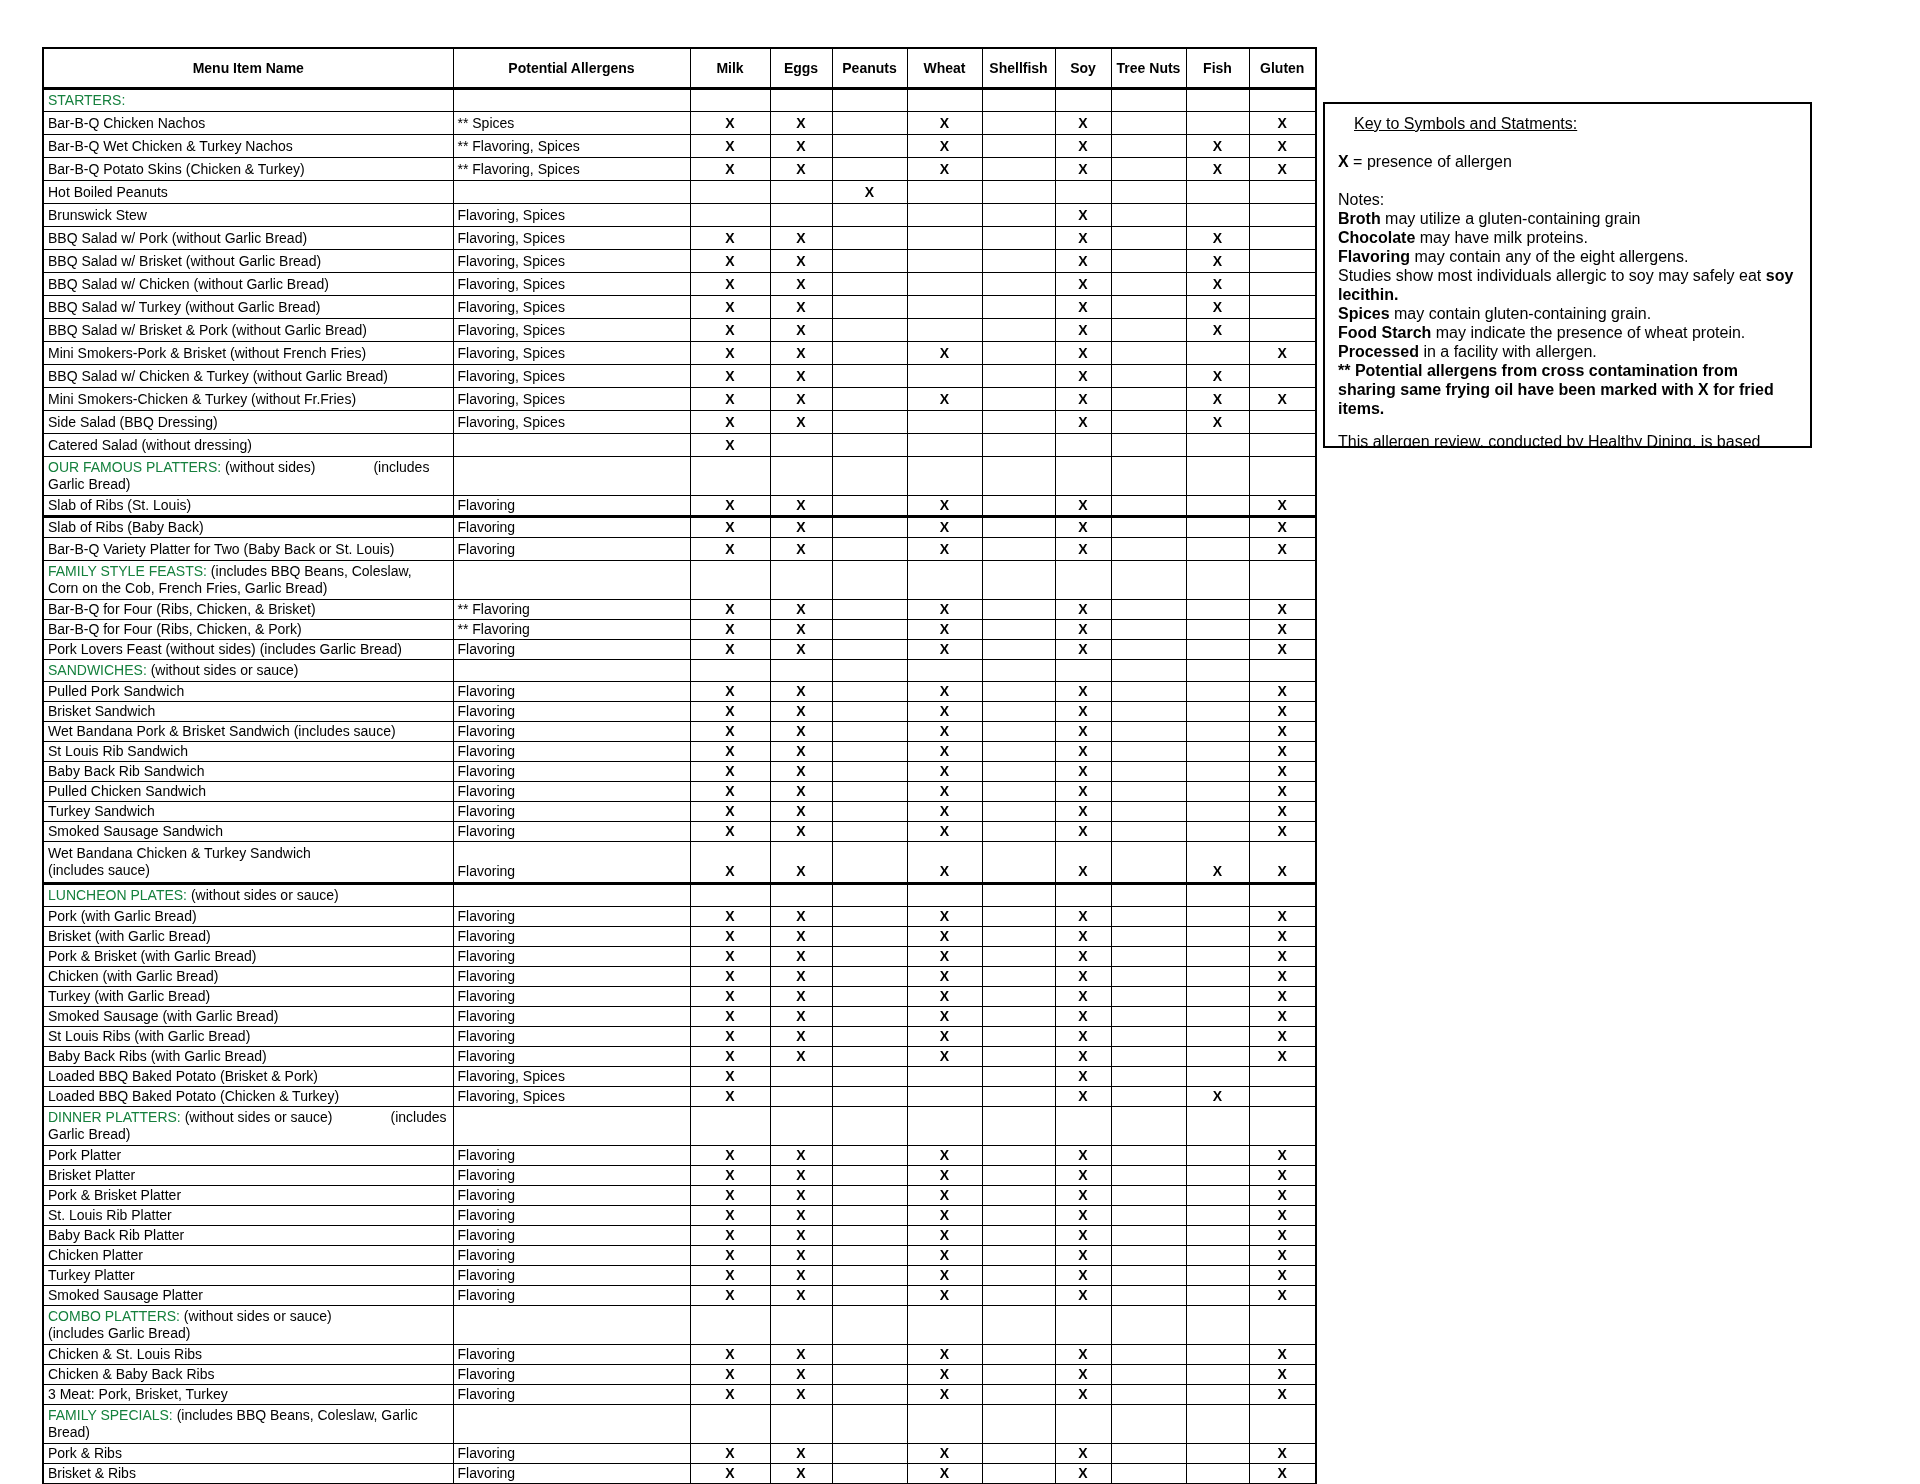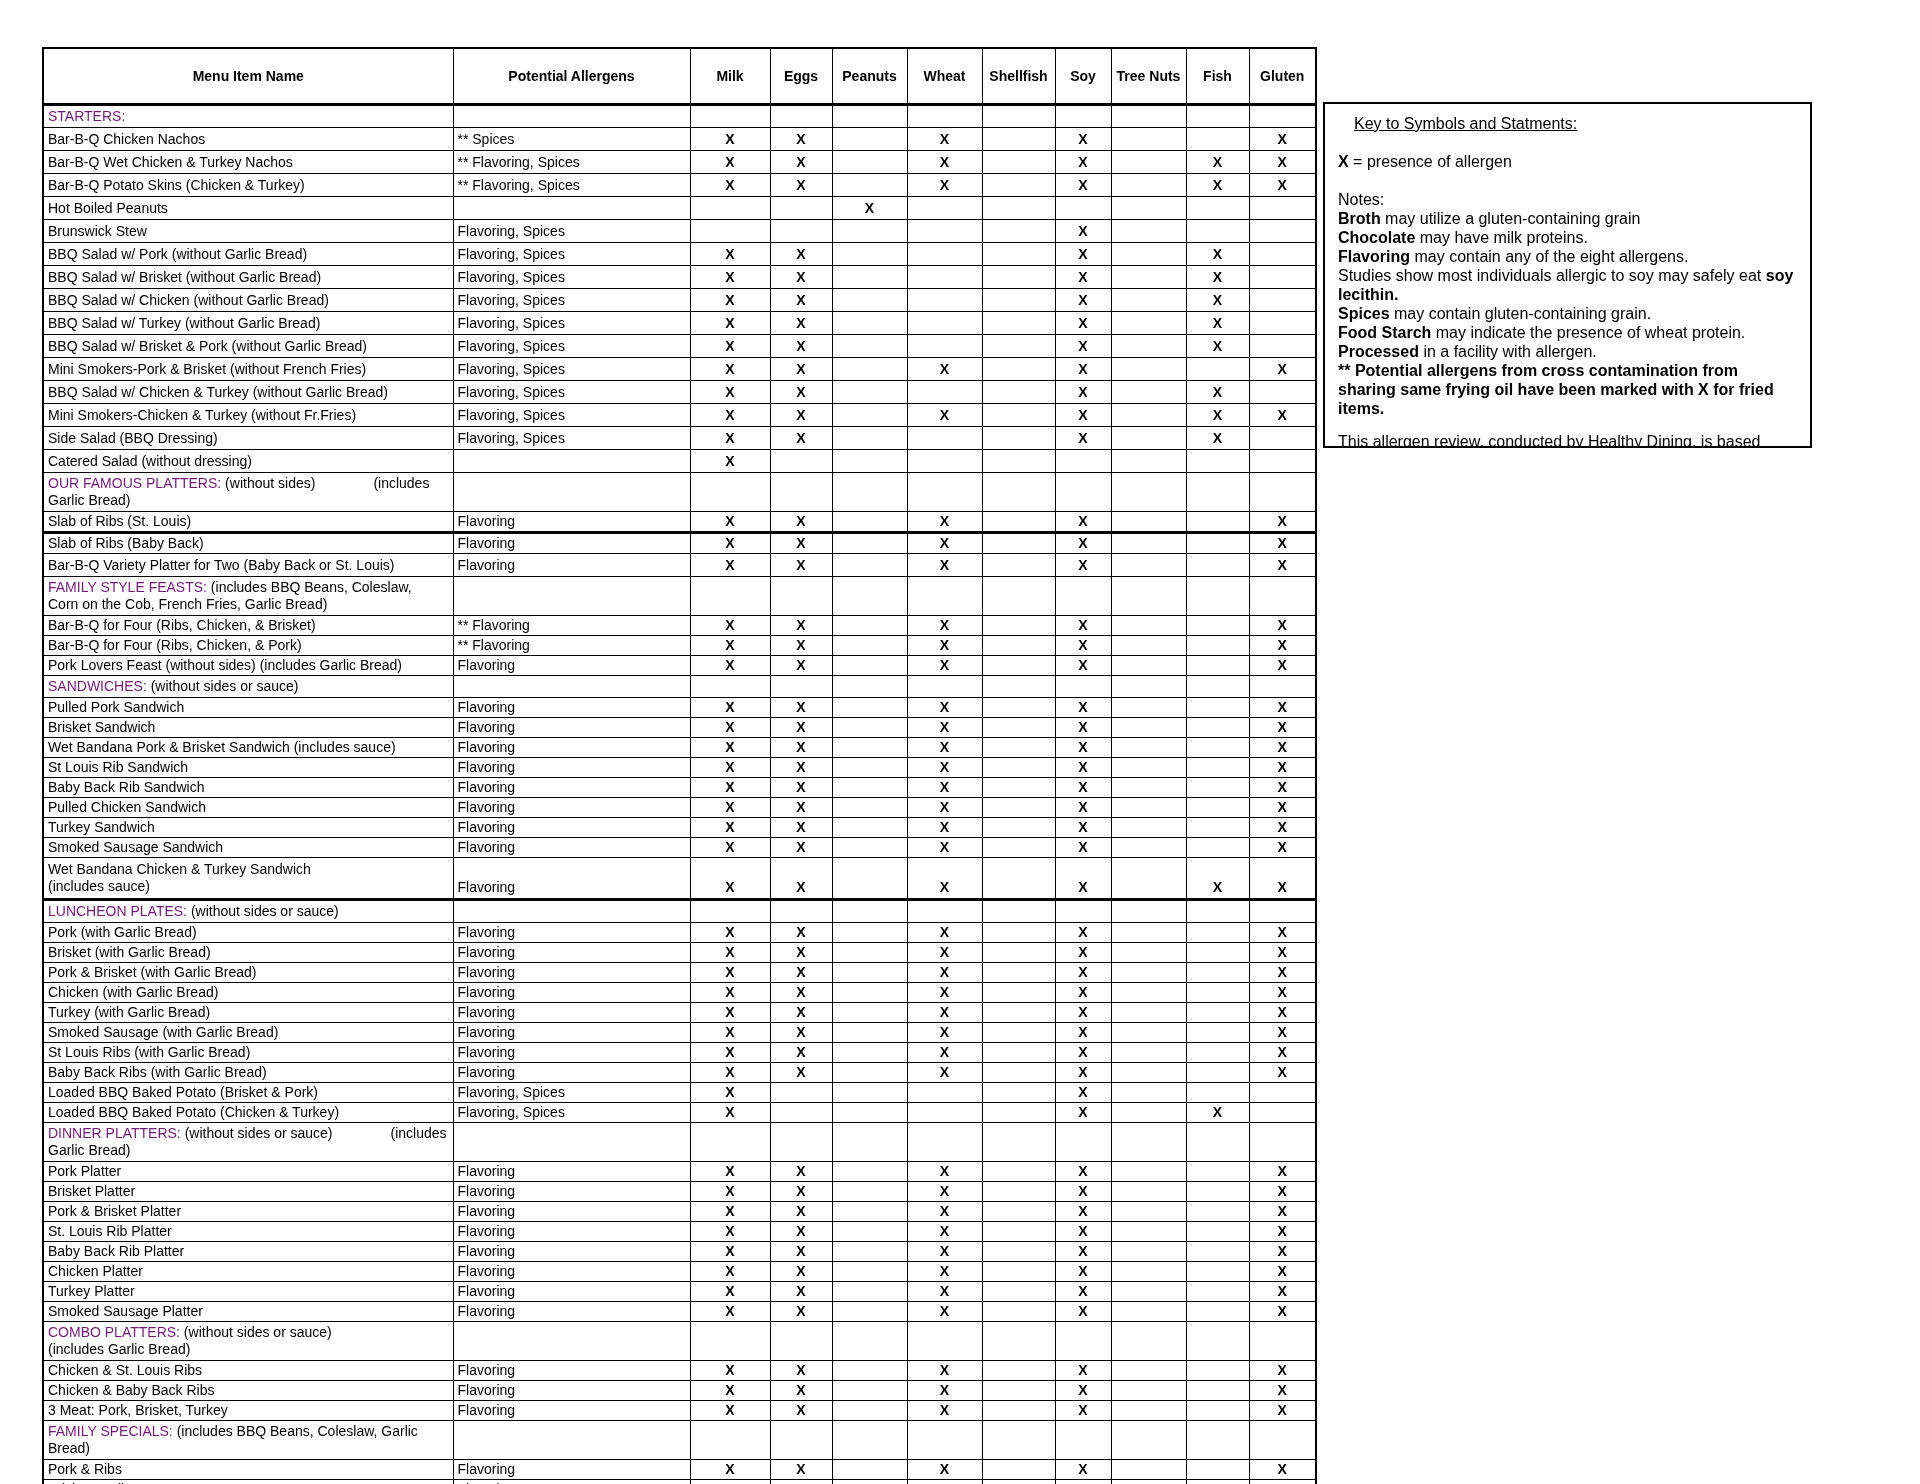--- a/index.html
+++ b/index.html
@@ -16,33 +16,33 @@
   }
   table.allergen th, table.allergen td{
     border:1px solid #000;
     font-size:14px;line-height:17px;
     padding:0 4px;overflow:hidden;white-space:nowrap;
     vertical-align:middle;
   }
   table.allergen thead th{
     font-weight:bold;text-align:center;height:38px;
     border-bottom:3px solid #000;white-space:normal;line-height:16px;
-    padding:8px 1px;
+    padding:0 1px;
   }
   table.allergen thead th.namecol{text-align:center;}
   tr.section td{height:21px;}
   tr.section.dbl td{height:38px;margin-left:44px;}
   tr.item td{height:19px;}
   tr.item.st td{height:22px;}
   tr.item.dbl td{height:38px;}
   tr.item.dbl td.alg, tr.item.dbl td.mark{vertical-align:bottom;padding-bottom:2px;}
   tr.pb td{border-bottom-width:3px;}
   td.mark{text-align:center;font-weight:bold;padding:0;}
   td.name .l2{display:block;}
-  .blue{color:#701a75;}
+  .blue{color:#15803d;}
   .gap{display:inline-block;margin-left:58px;}
   
   .keybox{
     position:absolute;left:1323px;top:102px;width:489px;height:346px;
     box-sizing:border-box;border:2px solid #000;
     padding:10px 12px 6px 13px;
     font-size:16px;line-height:19px;overflow:hidden;
   }
   .keybox .title{text-decoration:underline;margin:0 0 19px 16px;}
   .keybox .legend{margin:0 0 19px 0;}

